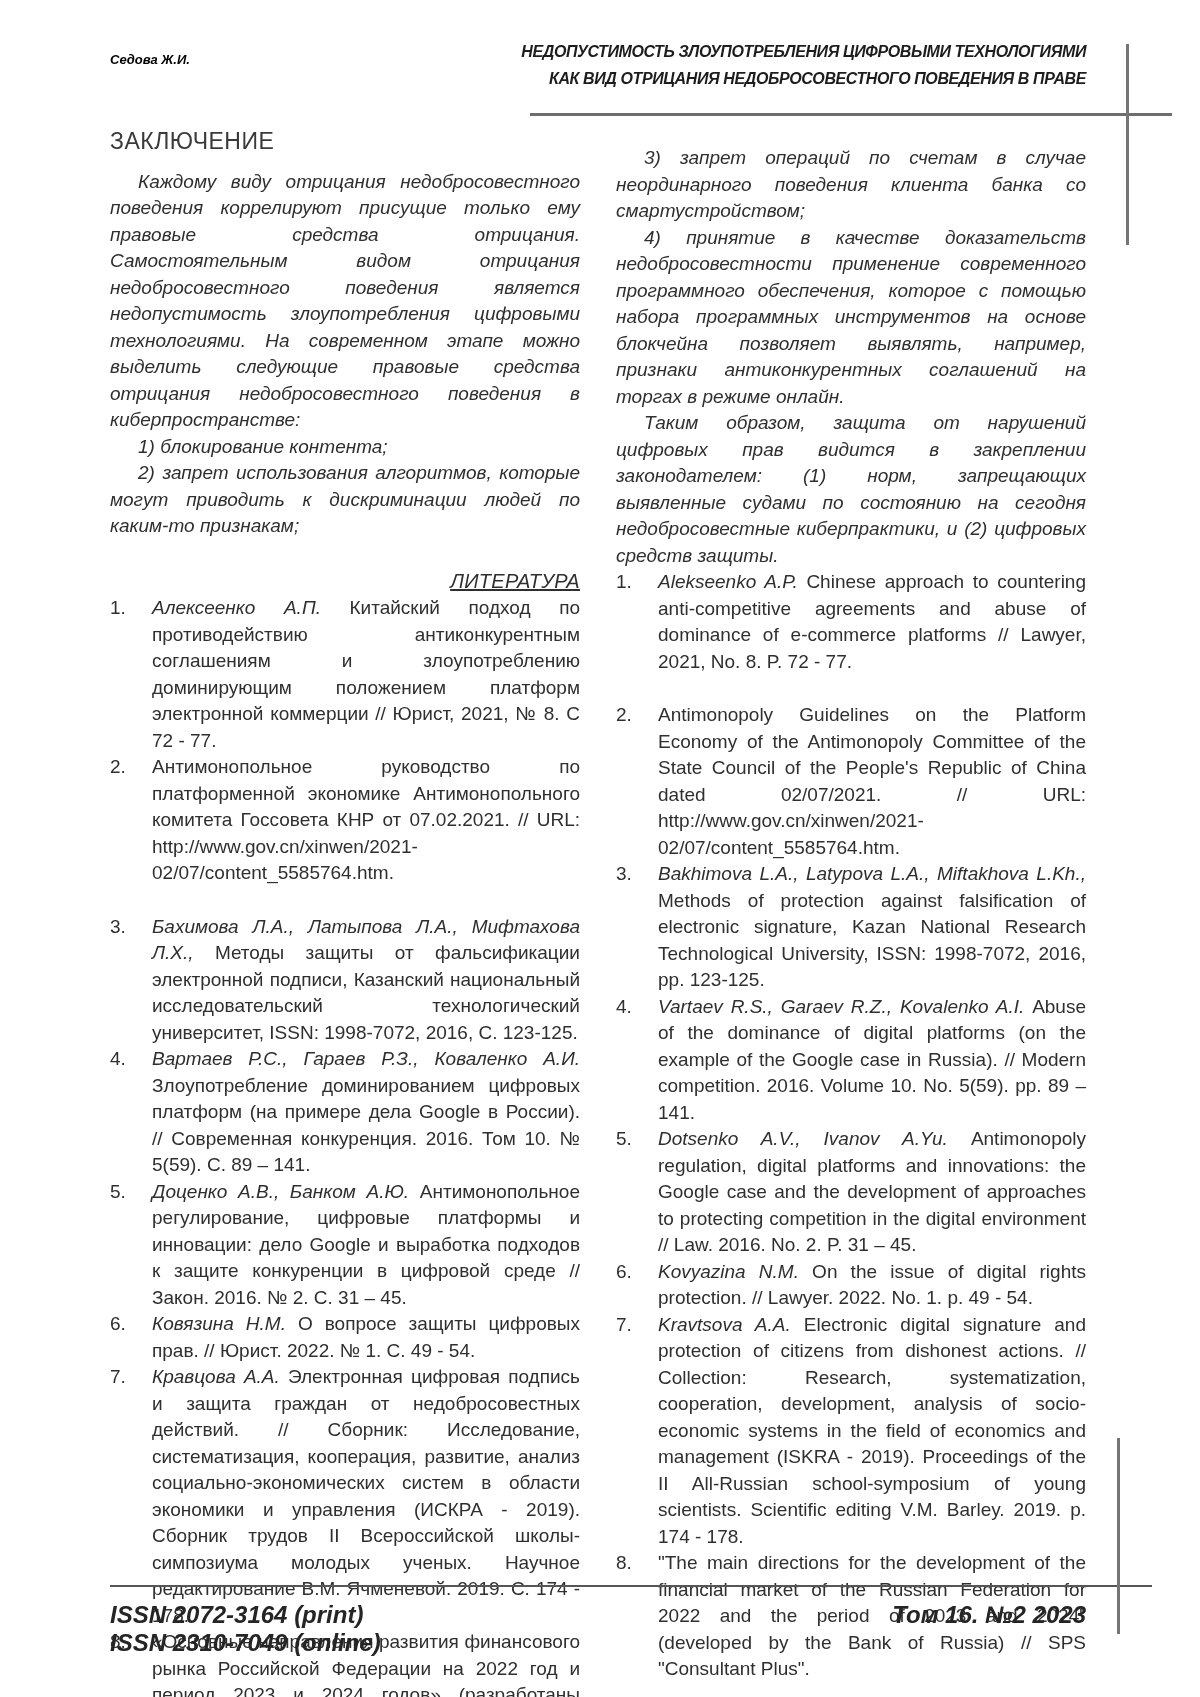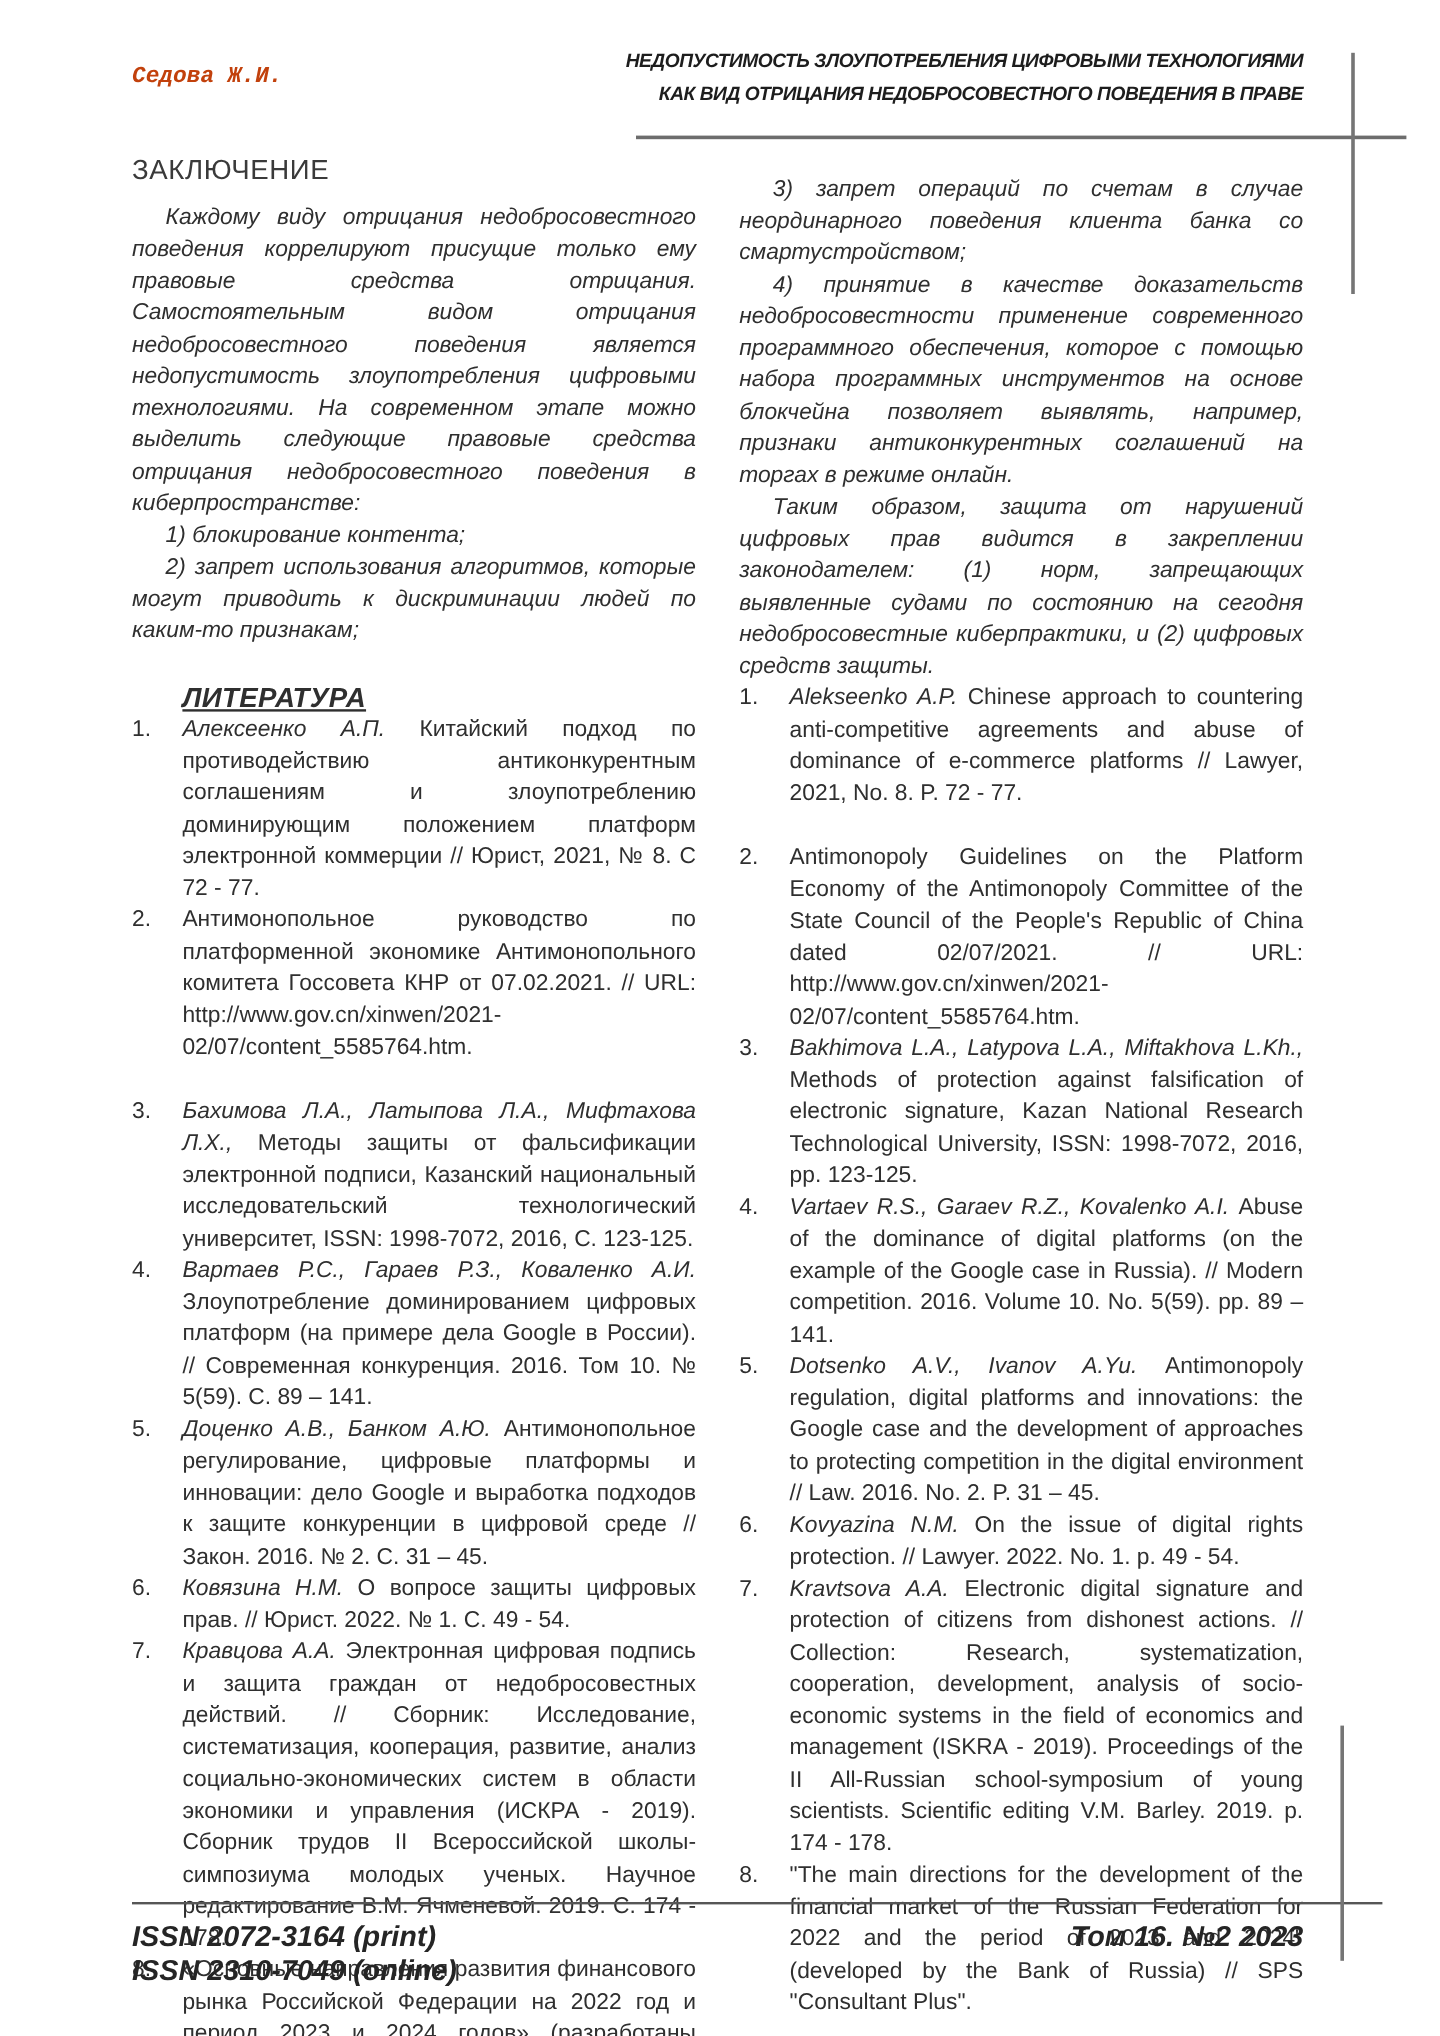--- a/index.html
+++ b/index.html
@@ -11,22 +11,22 @@
     font-family:"Liberation Sans",sans-serif;
     color:#2f2f2f;
     margin:0 auto;
   }
   
   .header{
     position:absolute;top:38px;left:110px;width:976px;
     display:flex;align-items:flex-start;
   }
   .author{
-    font-style:italic;font-weight:bold;font-size:19px;
-    padding-top:14px;white-space:nowrap;color:#c2410c;font-family:Liberation Mono, monospace;
+    font-style:italic;font-weight:bold;font-size:13px;
+    padding-top:14px;white-space:nowrap;color:#000000;
   }
   .title{
     flex:1;text-align:right;
     font-style:italic;font-weight:bold;
     font-size:16px;line-height:27px;letter-spacing:-0.4px;
     color:#1d1d1d;
   }
   .header-rule{
     position:absolute;top:113px;left:530px;width:642px;height:3px;
     background:#6d6d6d;
@@ -45,23 +45,23 @@
     display:flex;gap:36px;
   }
   .col{width:470px;font-size:19px;line-height:26.5px;}
   .col-right{padding-top:17px;}
   .section-heading{
     font-size:23px;color:#3a3a3a;letter-spacing:0.5px;
     margin:0 0 14px 0;font-weight:normal;
   }
   .para{margin:0;text-align:justify;text-indent:28px;font-style:italic;}
   .bib-heading{
-    font-style:italic;font-weight:bold;font-size:23px;
+    font-style:italic;font-weight:normal;font-size:20px;
     text-decoration:underline;
-    margin:28px 0 1px 42px;letter-spacing:0.3px;
+    margin:28px 0 1px 42px;letter-spacing:0.3px;text-align:right;
   }
   
   .ref{display:flex;margin:0;}
   .ref.gap{margin-top:27px;}
   .ref-num{flex:0 0 42px;}
   .ref-body{flex:1;text-align:justify;word-break:break-word;}
   .ref-author{font-style:italic;}
   
   .footer-rule{
     position:absolute;top:1585px;left:110px;width:1042px;height:2px;

